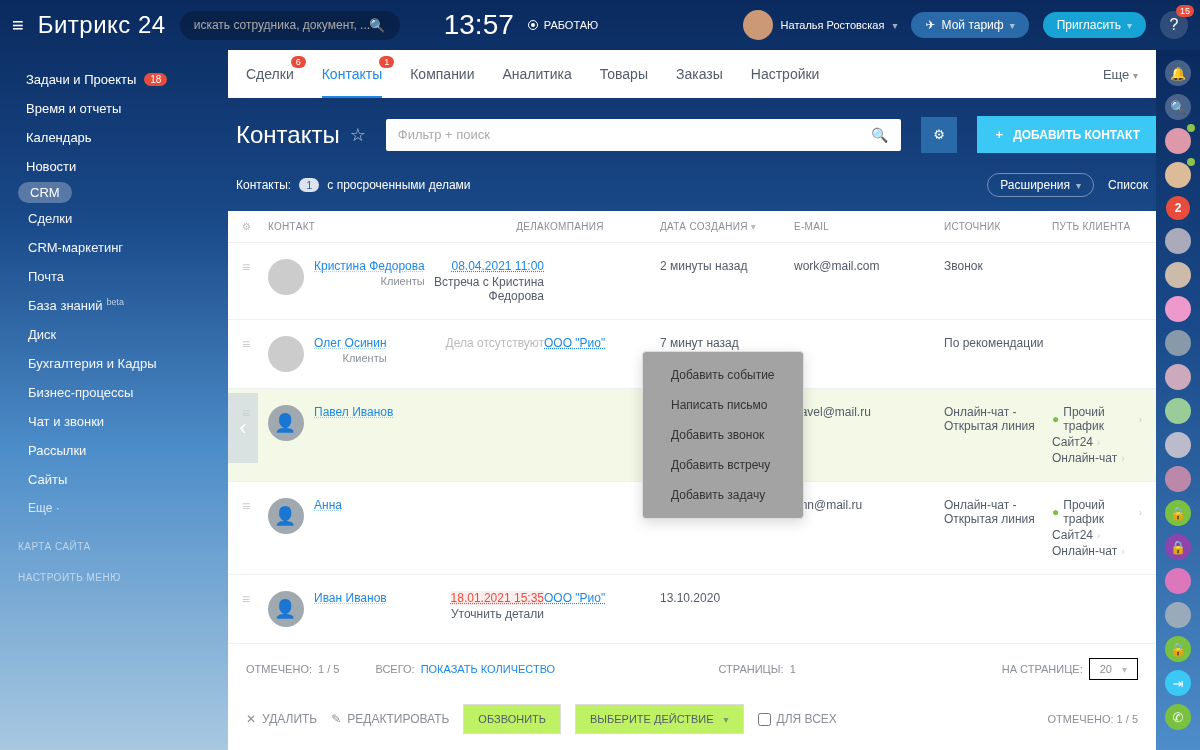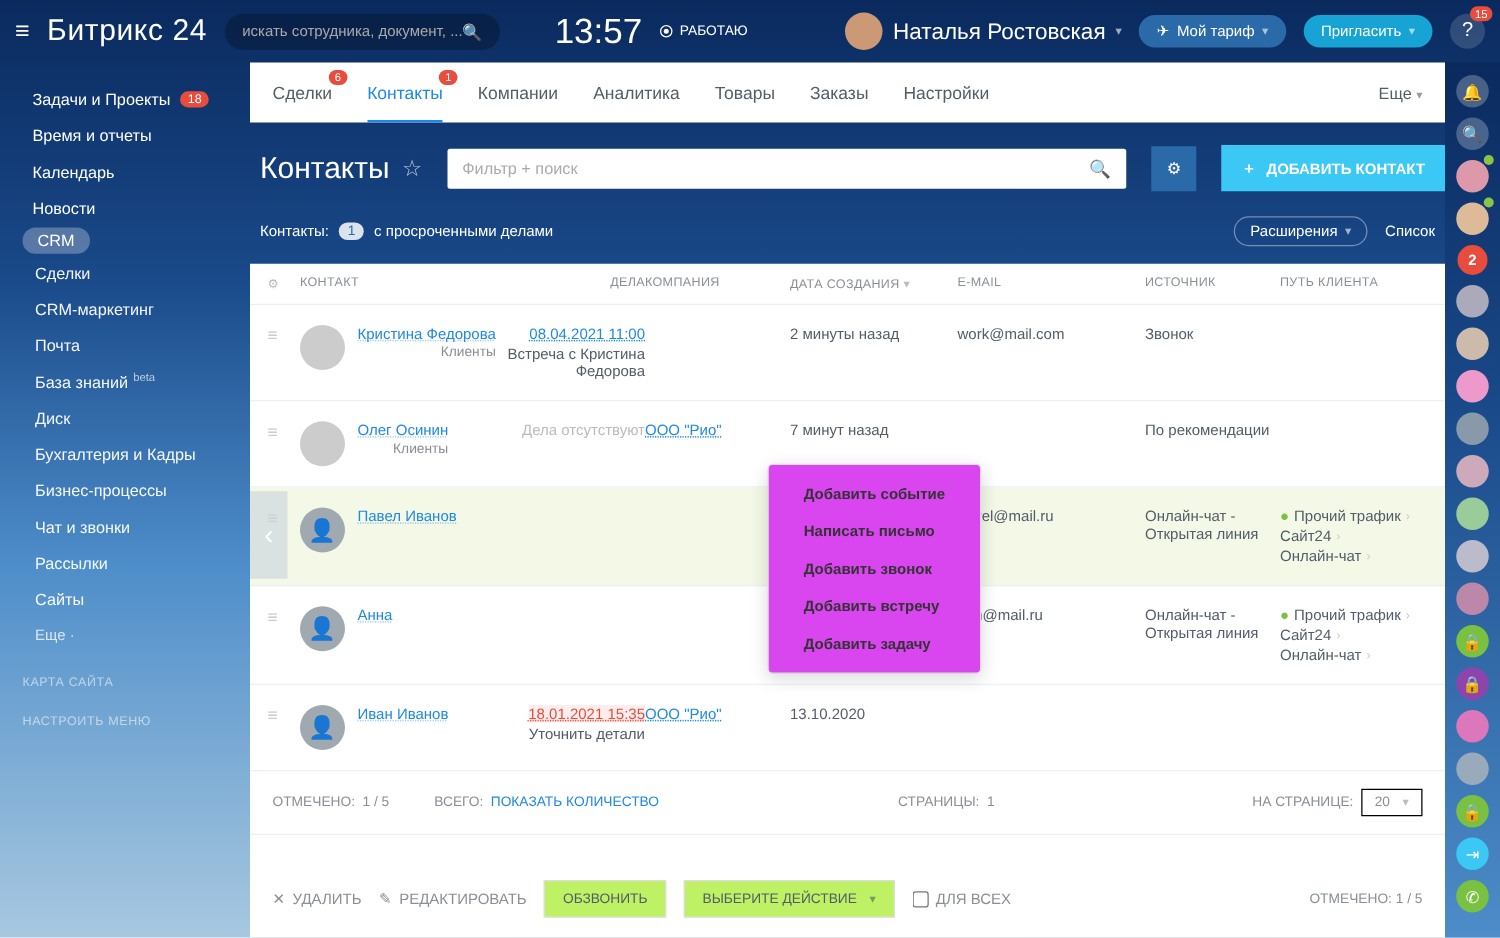--- a/index.html
+++ b/index.html
@@ -38,21 +38,21 @@
   flex: 1;
 }
 .search-global input::placeholder { color: #aaa; }
 .search-global-icon { color: #ccc; font-size: 13px; }
 .clock { color: #fff; font-size: 28px; font-weight: 300; margin-left: 30px; }
 .work-status { color: #fff; font-size: 11px; display: flex; align-items: center; gap: 6px; }
 .work-status-icon { width: 10px; height: 10px; border: 1px solid #fff; border-radius: 50%; display: inline-flex; align-items: center; justify-content: center; }
 .work-status-icon::after { content: ""; width: 4px; height: 4px; background: #fff; border-radius: 50%; }
 .user-block { display: flex; align-items: center; gap: 8px; color: #fff; margin-left: auto; }
 .avatar { width: 30px; height: 30px; border-radius: 50%; background: #c97; display: inline-block; }
-.user-name { font-size: 18px; }
+.user-name { font-size: 11px; }
 .pill-btn {
   border-radius: 14px;
   padding: 6px 14px;
   color: #fff;
   font-size: 12px;
   display: flex;
   align-items: center;
   gap: 6px;
   cursor: pointer;
   border: none;
@@ -65,21 +65,21 @@
   position: relative;
 }
 .help-badge {
   position: absolute; top: -6px; right: -6px;
   background: #e74c3c; color: #fff; font-size: 9px; border-radius: 8px;
   padding: 1px 4px;
 }
 
 .layout { display: flex; height: 700px; }
 .sidebar {
-  width: 200px;
+  width: 228px;
   padding: 16px 0 16px 18px;
   color: #fff;
 }
 .side-item {
   padding: 6px 10px 6px 8px;
   font-size: 13px;
   margin-bottom: 2px;
   display: flex;
   align-items: center;
   cursor: pointer;
@@ -186,23 +186,23 @@
 .deal-date.overdue { color:#e74c3c; text-decoration: underline dotted; background:#fdeeee; display:inline-block; }
 .deal-text { margin-top:2px; }
 .deal-empty { color:#bbb; }
 .company-link { color:#1e88e5; text-decoration: underline dotted; cursor:pointer; }
 .path-cell { display:flex; flex-direction:column; gap:2px; }
 .path-line { display:flex; align-items:center; gap:4px; }
 .path-ok { color:#7ac142; }
 .path-chev { color:#ccc; font-size:10px; }
 
 .dropdown-menu {
-  position: absolute; left: 414px; top: 160px;
-  background:#d946ef; border:1px solid #ddd; box-shadow: 0 4px 14px rgba(0,0,0,0.15);
-  border-radius: 4px; z-index: 10; min-width: 130px; font-weight: bold;
+  position: absolute; left: 414px; top: 140px;
+  background:#a3a3a3; border:1px solid #ddd; box-shadow: 0 4px 14px rgba(0,0,0,0.15);
+  border-radius: 4px; z-index: 10; min-width: 130px;
 }
 .dropdown-menu div { padding: 8px 14px; font-size:12px; cursor:pointer; }
 
 .row-nav-btn {
   position: absolute; left: 0; top: 182px; width: 30px; height: 70px;
   background: rgba(200,210,220,0.6); display:flex; align-items:center; justify-content:center;
   color:#fff; font-size:22px; cursor:pointer; z-index:5;
 }
 
 .footer1 {

